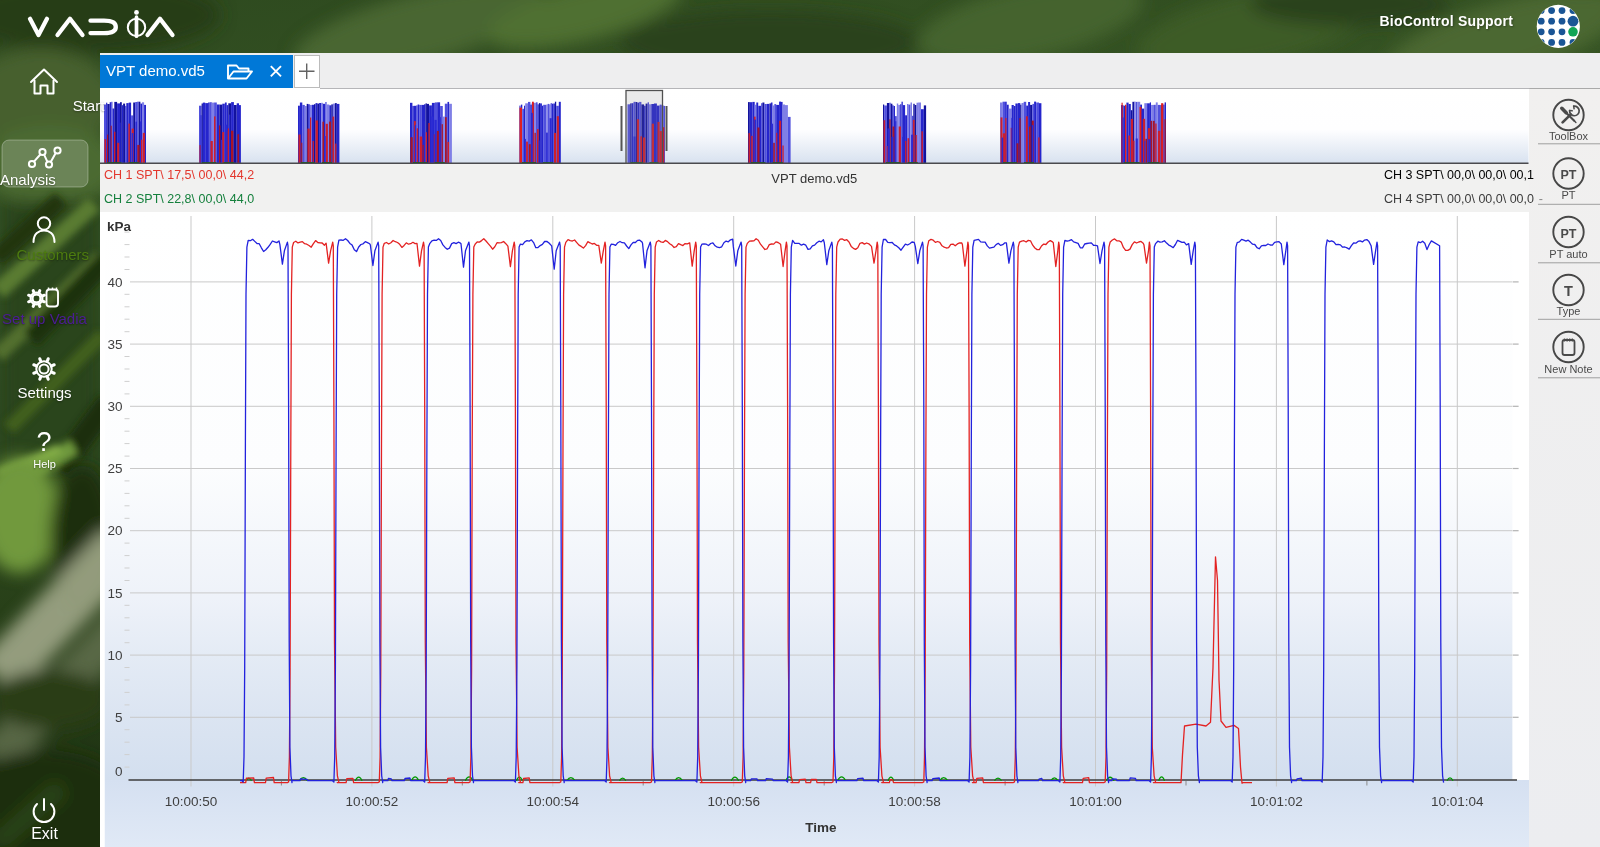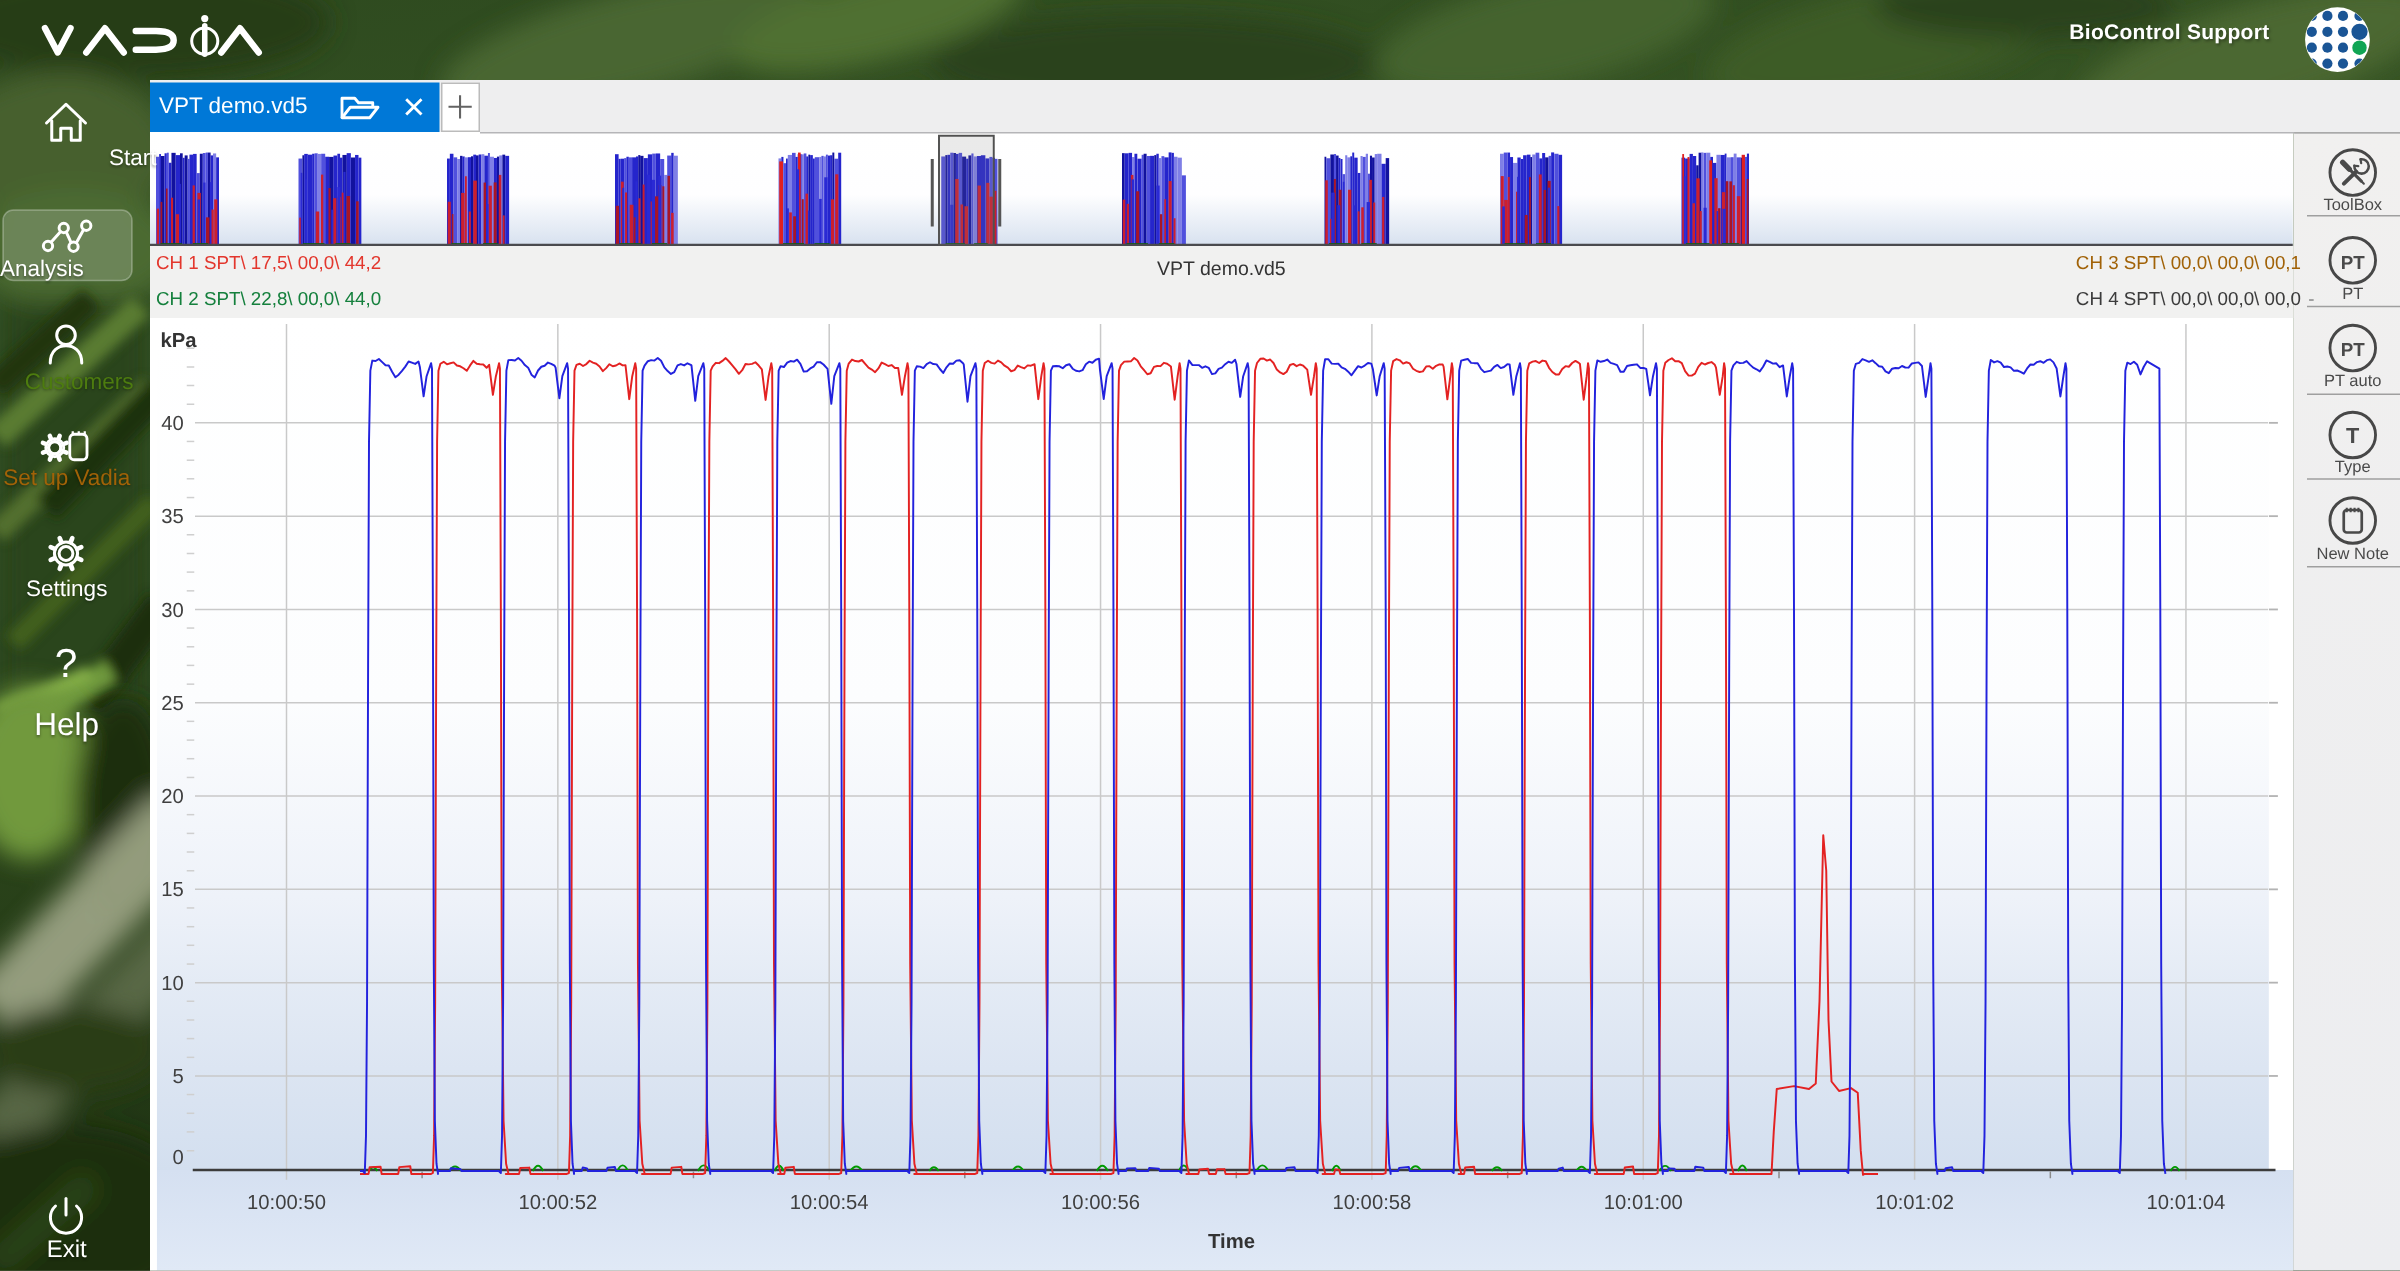--- a/index.html
+++ b/index.html
@@ -471,21 +471,21 @@
 <rect x="1124.0" y="162.1" width="15.7" height="1.2" fill="#056505"></rect>
 <rect x="1148.0" y="162.1" width="11.2" height="1.2" fill="#056505"></rect>
 <line x1="100" y1="163.6" x2="1528.5" y2="163.6" stroke="#4a4a4e" stroke-width="2.2"></line>
 <rect x="626" y="90.5" width="36.5" height="73.5" fill="rgba(130,130,130,0.17)" stroke="#505050" stroke-width="1.3"></rect>
 <line x1="621.5" y1="106" x2="621.5" y2="151" stroke="#555" stroke-width="2"></line>
 <line x1="666.5" y1="106" x2="666.5" y2="151" stroke="#555" stroke-width="2"></line>
 </svg>
 <div class="abs" style="left:100px;top:164px;width:1428.5px;height:48px;background:#f1f1f0;font-size:12.5px;">
 <div class="abs" style="left:4px;top:3.5px;color:#e3372d;">CH 1 SPT\ 17,5\ 00,0\ 44,2</div>
 <div class="abs" style="left:0;top:6.5px;width:1428.5px;text-align:center;color:#333;font-size:13px;">VPT demo.vd5</div>
-<div class="abs" style="right:-5.5px;top:3.5px;color:#a16207;">CH 3 SPT\ 00,0\ 00,0\ 00,1</div>
+<div class="abs" style="right:-5.5px;top:3.5px;color:#000000;">CH 3 SPT\ 00,0\ 00,0\ 00,1</div>
 <div class="abs" style="left:4px;top:27.5px;color:#15803d;">CH 2 SPT\ 22,8\ 00,0\ 44,0</div>
 <div class="abs" style="right:-5.5px;top:27.5px;color:#3c3c3c;">CH 4 SPT\ 00,0\ 00,0\ 00,0</div>
 <div class="abs" style="right:-14.5px;top:27.5px;color:#888;">-</div>
 </div>
 <svg style="position:absolute;left:100px;top:212px" width="1429" height="635" viewBox="100 212 1429 635">
 <defs>
       <linearGradient id="cg" x1="0" y1="0" x2="0" y2="1">
         <stop offset="0" stop-color="#ffffff"></stop>
         <stop offset="0.45" stop-color="#fcfdfe"></stop>
         <stop offset="0.68" stop-color="#eef2f9"></stop>
@@ -706,15 +706,15 @@
       <line x1="36.5" y1="365.9" x2="33.8" y2="364.8"></line>
       <line x1="40.9" y1="361.5" x2="39.8" y2="358.8"></line>
       <line x1="47.1" y1="361.5" x2="48.2" y2="358.8"></line>
       <line x1="51.5" y1="365.9" x2="54.2" y2="364.8"></line>
     </g>
     <circle cx="44.0" cy="369.0" r="4.6" stroke="#fff" stroke-width="2.0" fill="none"></circle>
 </svg>
 <div class="abs" style="left:0;top:96.5px;width:89px;text-align:center;color:#fff;font-size:15px;text-shadow:0 1px 2px rgba(0,0,0,0.4);margin-left:44px;">Start</div>
 <div class="abs" style="left:0;top:170.5px;width:89px;text-align:left;color:#fff;font-size:15px;text-shadow:0 1px 2px rgba(0,0,0,0.4);">Analysis</div>
 <div class="abs" style="left:0;top:245.5px;width:89px;text-align:right;color:#4d7c0f;font-size:15px;text-shadow:0 1px 2px rgba(0,0,0,0.4);">Customers</div>
-<div class="abs" style="left:0;top:309.5px;width:89px;text-align:center;color:#a16207;font-size:15px;text-shadow:0 1px 2px rgba(0,0,0,0.4);">Set up Vadia</div>
+<div class="abs" style="left:0;top:309.5px;width:89px;text-align:center;color:#4c1d95;font-size:15px;text-shadow:0 1px 2px rgba(0,0,0,0.4);">Set up Vadia</div>
 <div class="abs" style="left:0;top:383.5px;width:89px;text-align:center;color:#fff;font-size:15px;text-shadow:0 1px 2px rgba(0,0,0,0.4);">Settings</div>
-<div class="abs" style="left:0;top:472px;width:89px;text-align:center;color:#fff;font-size:21px;text-shadow:0 1px 2px rgba(0,0,0,0.4);">Help</div>
+<div class="abs" style="left:0;top:458px;width:89px;text-align:center;color:#fff;font-size:11px;text-shadow:0 1px 2px rgba(0,0,0,0.4);">Help</div>
 <div class="abs" style="left:0;top:824.5px;width:89px;text-align:center;color:#fff;font-size:16px;text-shadow:0 1px 2px rgba(0,0,0,0.4);">Exit</div>
 </body></html>

